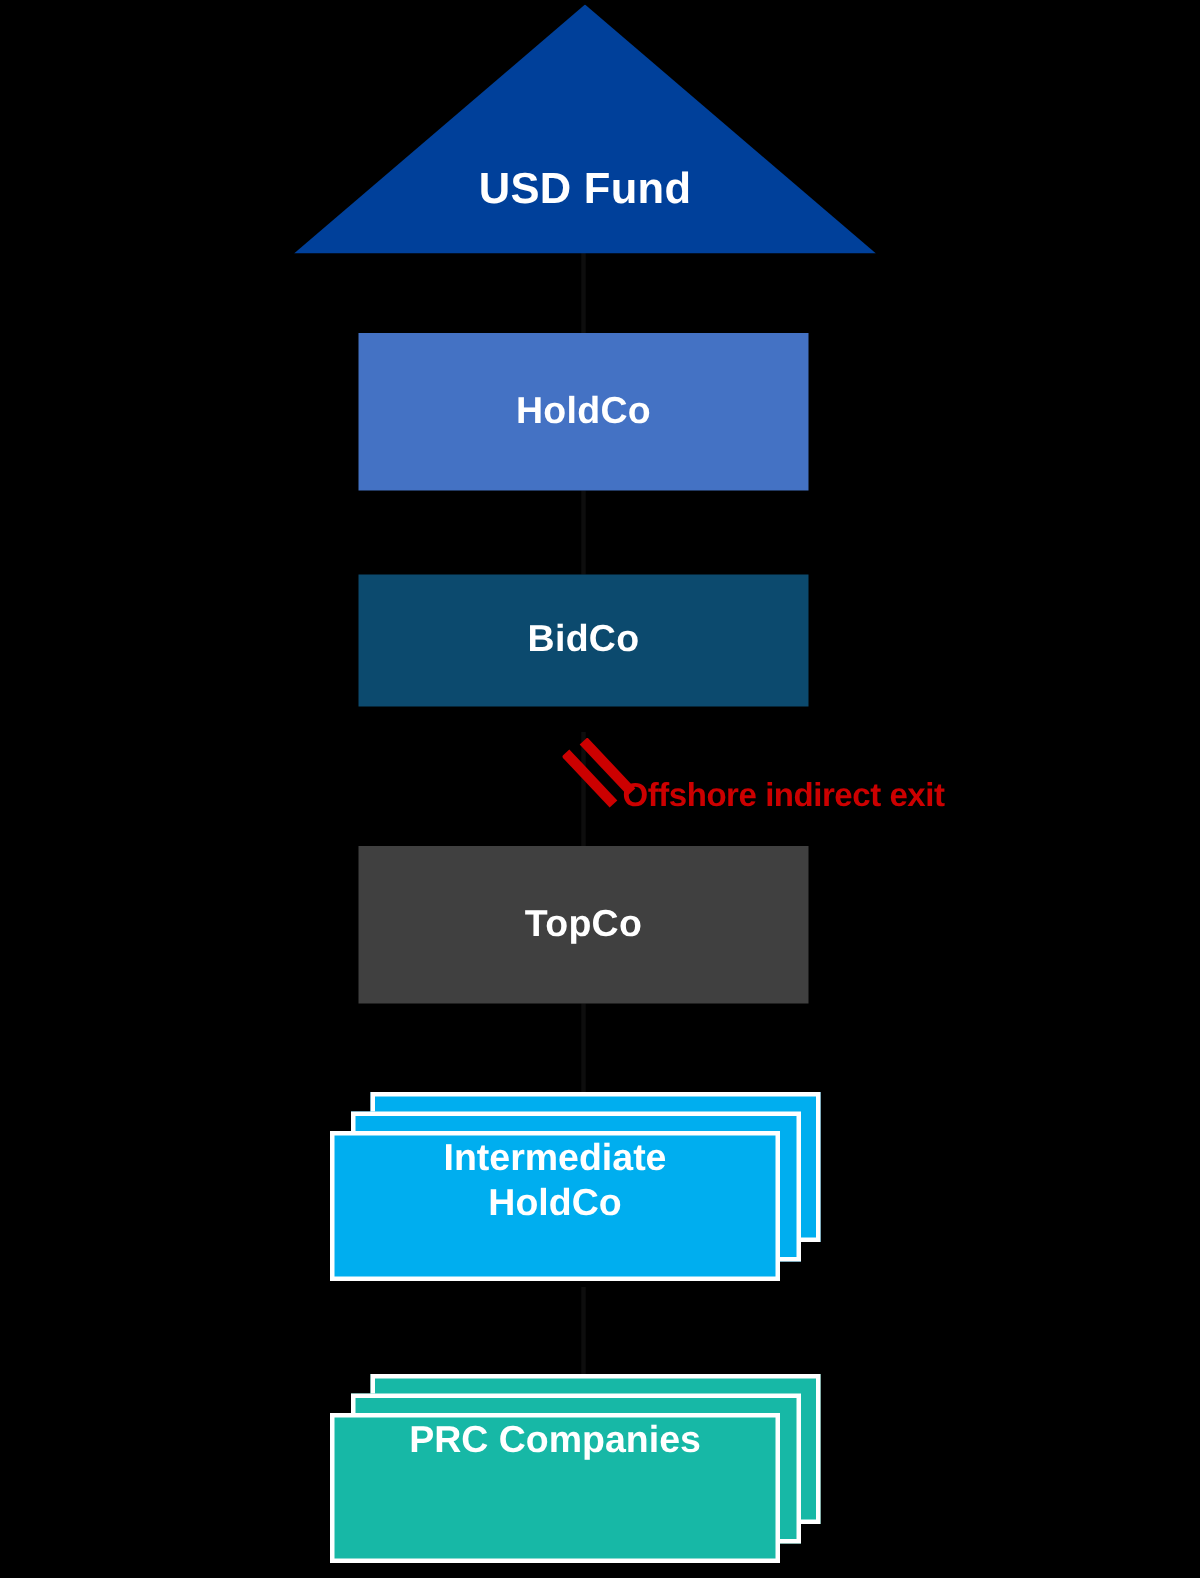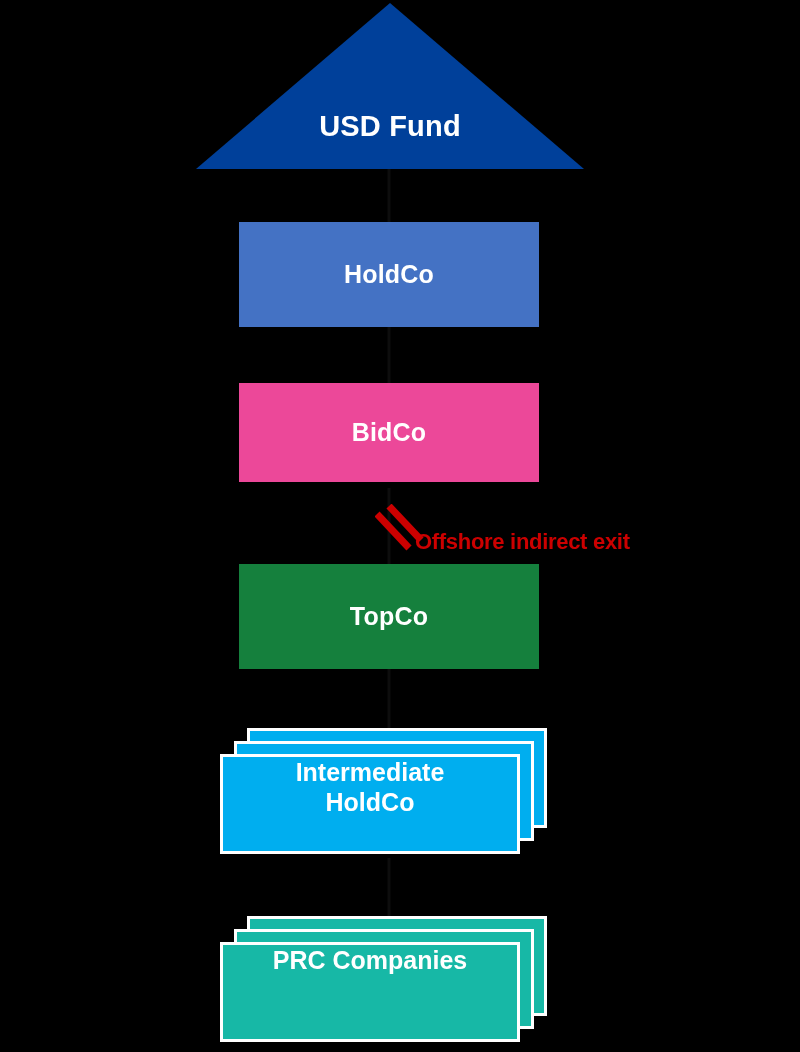--- a/index.html
+++ b/index.html
@@ -69,22 +69,22 @@
     justify-content: center;
     color: #ffffff;
     font-size: 25px;
     font-weight: bold;
     letter-spacing: 0.2px;
     line-height: 1.18;
     text-align: center;
     box-sizing: border-box;
   }
   .node-holdco { top: 222px;  height: 105px; background: #4472C4; }
-  .node-bidco  { top: 383px;  height: 99px; background: #ec4899; }
-  .node-topco  { top: 564px;  height: 105px; background: #15803d; }
+  .node-bidco  { top: 383px;  height: 88px; background: #0c4a6e; }
+  .node-topco  { top: 564px;  height: 105px; background: #404040; }
 
   
   .stack-node {
     position: absolute;
     width: 330px;
     height: 130px;
   }
   .stack-layer {
     position: absolute;
     width: 300px;
@@ -107,21 +107,21 @@
   .stack-intermediate { left: 220px; top: 728px; }
   .stack-intermediate .stack-layer { background: #00AEEF; }
 
   .stack-prc { left: 220px; top: 916px; }
   .stack-prc .stack-layer { background: #17B8A6; }
 
   
   .exit-annotation {
     position: absolute;
     left: 375px;
-    top: 504px;
+    top: 492px;
     width: 330px;
     height: 62px;
     text-align: center;
   }
   .exit-slashes {
     position: absolute;
     left: 0;
     top: 0;
     width: 60px;
     height: 50px;

